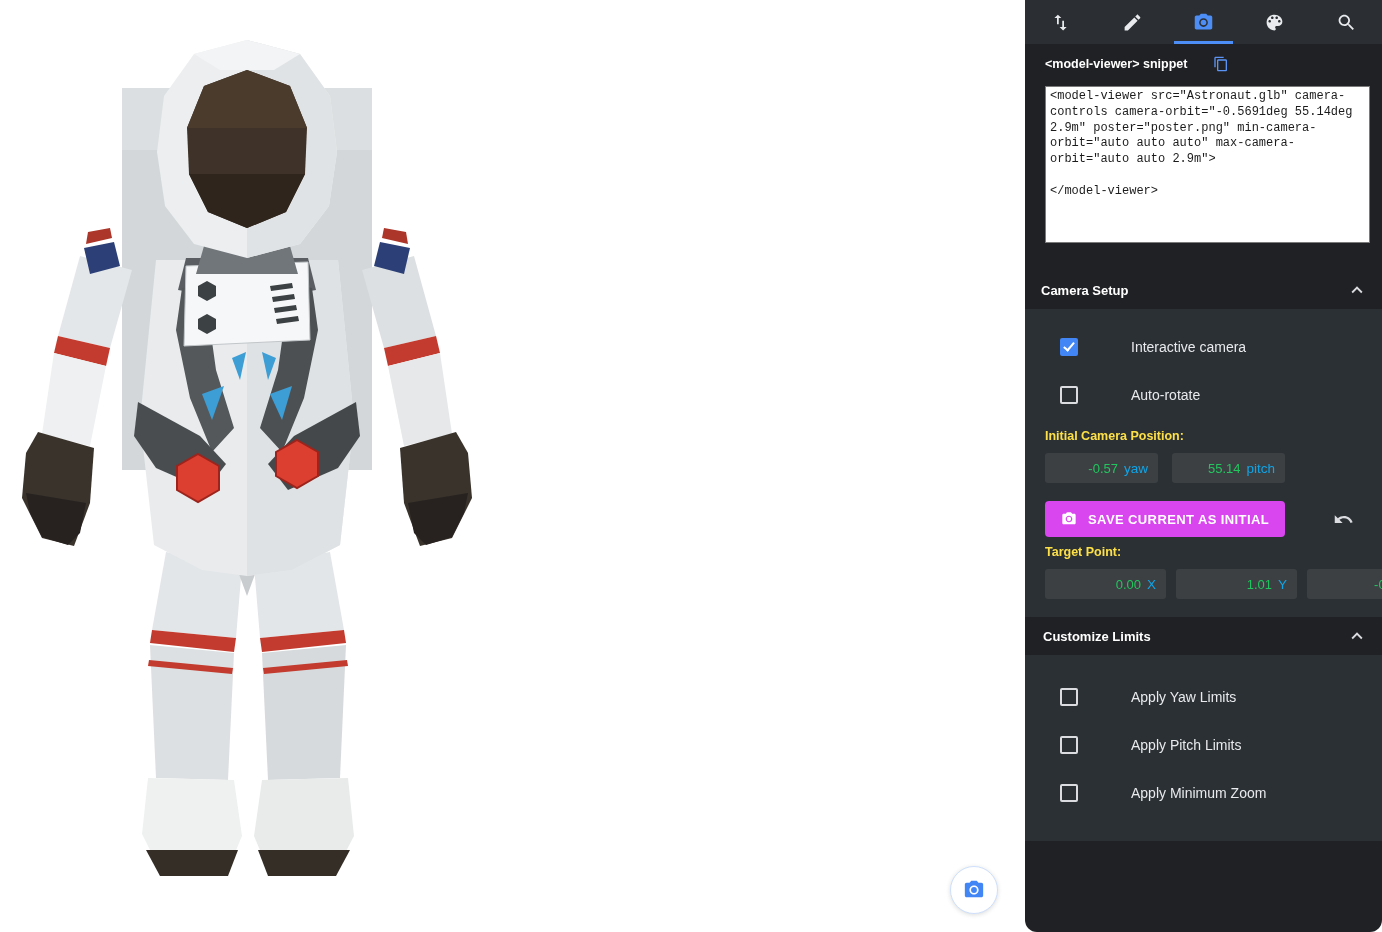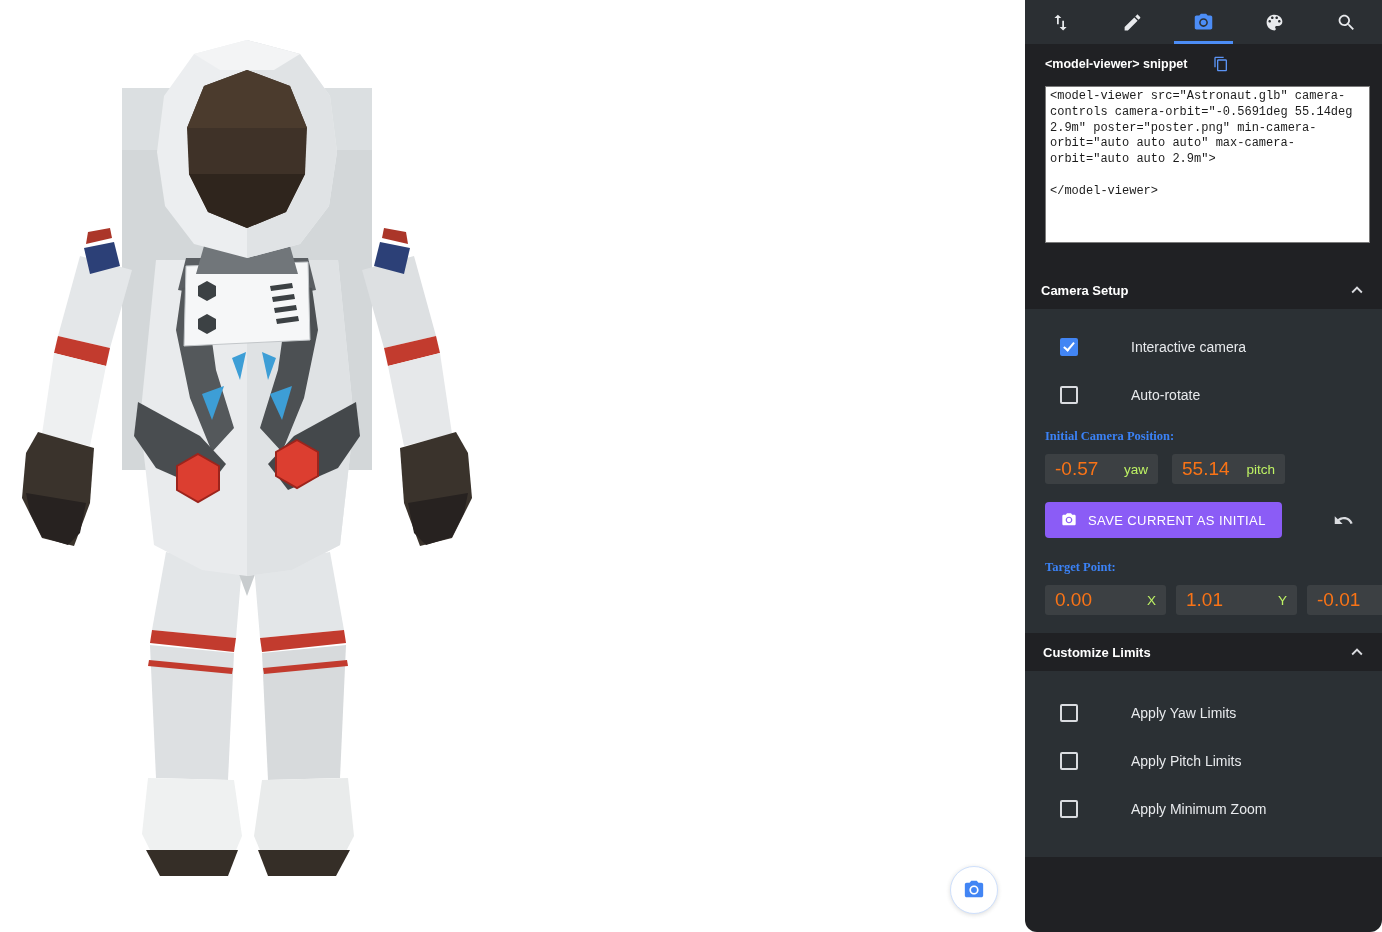--- a/index.html
+++ b/index.html
@@ -42,39 +42,39 @@
   .section-body{background:#2b3034;padding:14px 20px 18px;}
   .section-body.limits{padding:18px 20px 24px;}
 
   .check-row{display:flex;align-items:center;height:48px;padding-left:15px;cursor:pointer;gap:36px;}
   .cb{width:14px;height:14px;border:2px solid #dadce0;border-radius:2px;flex:0 0 auto;position:relative;background:transparent;}
   .cb.checked{background:#4285f4;border-color:#4285f4;}
   .cb.checked::after{content:'';position:absolute;left:4px;top:0px;width:4px;height:9px;
                      border:solid #fff;border-width:0 2px 2px 0;transform:rotate(40deg);}
   .check-label{font-size:14px;color:#e8eaed;margin-left:17px;}
 
-  .mini-label{font-size:12.5px;font-weight:bold;color:#3b82f6;margin:10px 0 10px;font-family:Liberation Serif, serif;}
+  .mini-label{font-size:12.5px;font-weight:bold;color:#fde047;margin:10px 0 10px;}
   .fields{display:flex;gap:14px;}
   .fields.triple{gap:10px;}
   .field{display:flex;align-items:center;background:#3c4043;border-radius:3px;height:30px;
          padding:0 10px;box-sizing:border-box;}
   .field.w113{width:113px;} .field.w100{width:121px;}
   .field input{flex:1;min-width:0;background:transparent;border:none;outline:none;
-               color:#f97316;font-size:19px;font-family:"Liberation Sans",sans-serif;padding:0;}
-  .suffix{color:#bef264;font-size:13.5px;margin-left:6px;flex:0 0 auto;}
+               color:#22c55e;font-size:13px;font-family:"Liberation Sans",sans-serif;padding:0;text-align:right;}
+  .suffix{color:#0ea5e9;font-size:13.5px;margin-left:6px;flex:0 0 auto;}
 
   .save-row{display:flex;align-items:center;justify-content:space-between;margin:18px 0 4px;}
-  .save-btn{display:flex;align-items:center;background:#8b5cf6;color:#fff;border:none;border-radius:4px;
-            height:36px;padding:0 16px;font-size:13px;font-weight:normal;letter-spacing:.4px;
+  .save-btn{display:flex;align-items:center;background:#d946ef;color:#fff;border:none;border-radius:4px;
+            height:36px;padding:0 16px;font-size:13px;font-weight:bold;letter-spacing:.4px;
             font-family:"Liberation Sans",sans-serif;cursor:pointer;}
   .save-btn svg{width:16px;height:16px;fill:#fff;margin-right:11px;}
   .undo-btn{background:none;border:none;padding:0;margin-right:8px;cursor:pointer;display:flex;}
   .undo-btn svg{width:21px;height:21px;fill:#dadce0;}
 
-  .tp-label{margin-top:22px;}
+  .tp-label{margin-top:8px;}
 </style>
 </head>
 <body>
 
 <div class="app">
 
   <div class="viewer">
     <svg class="model-svg" width="500" height="900" viewBox="0 0 500 900" xmlns="http://www.w3.org/2000/svg">
 
       <path d="M122,88 L372,88 L372,470 L122,470 Z" fill="#d3d7d9"></path>

